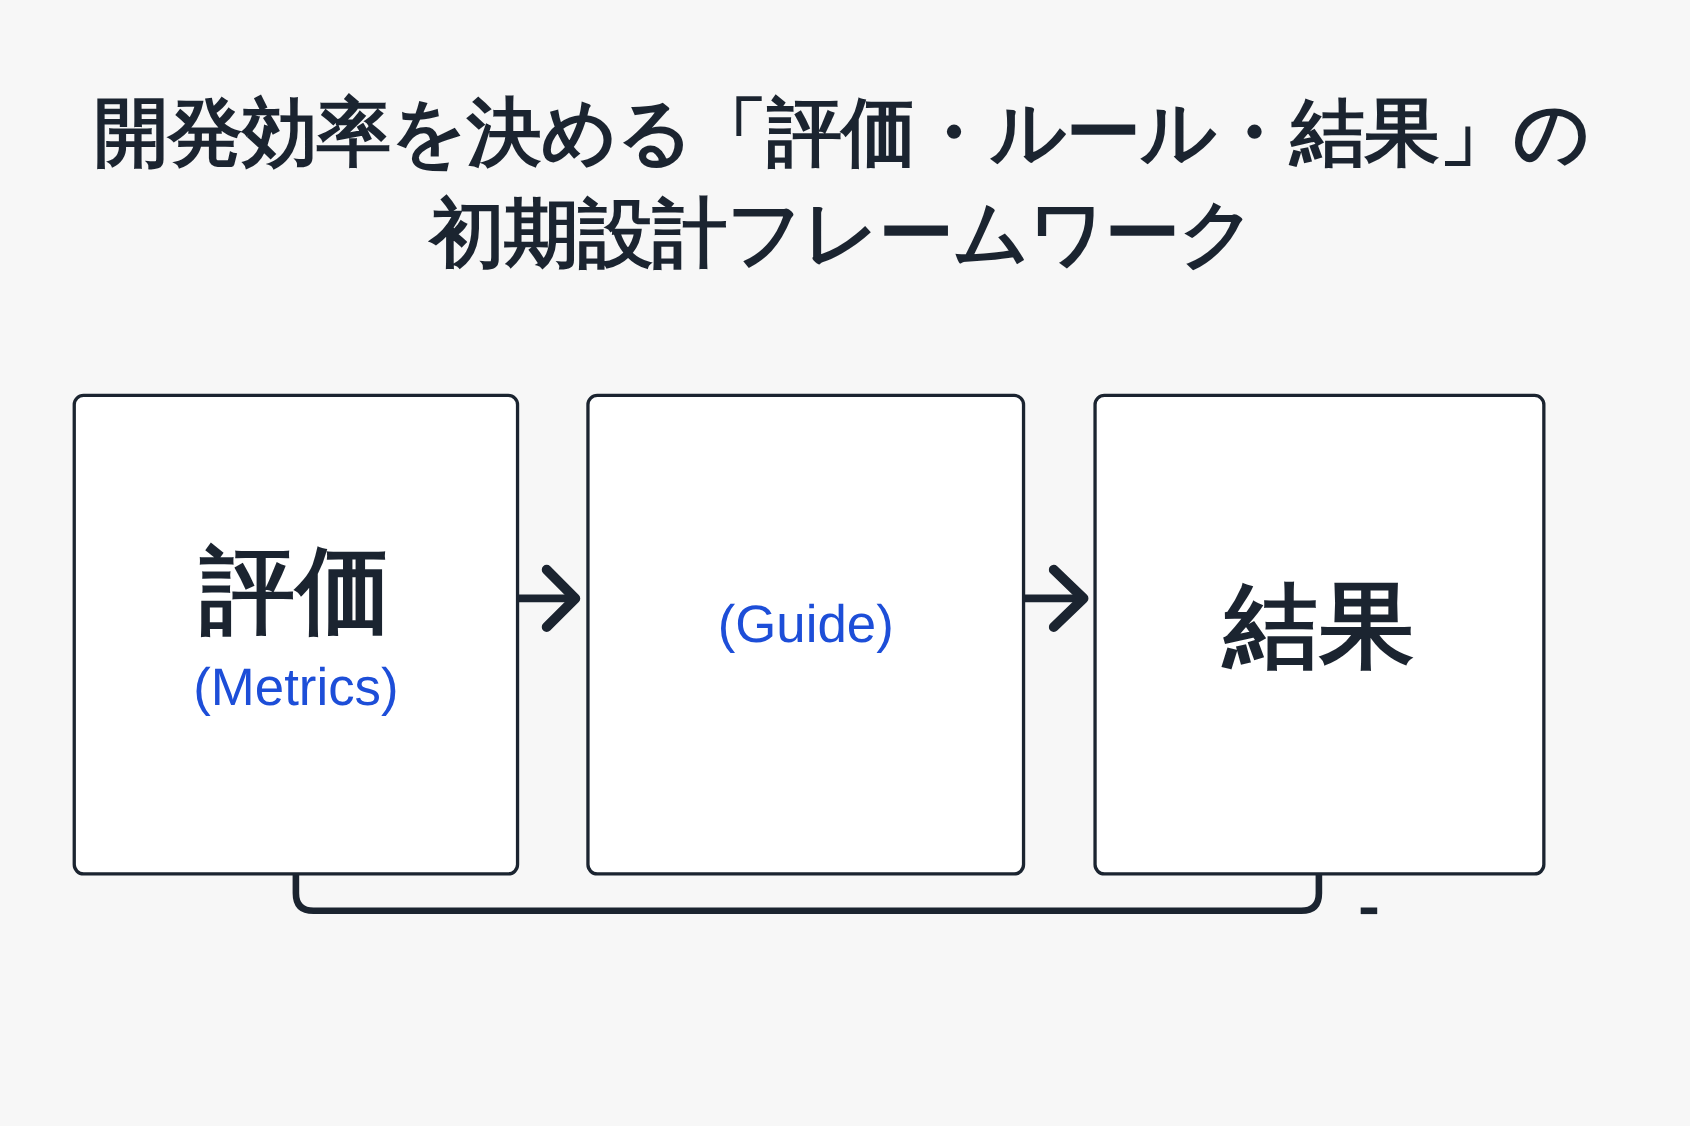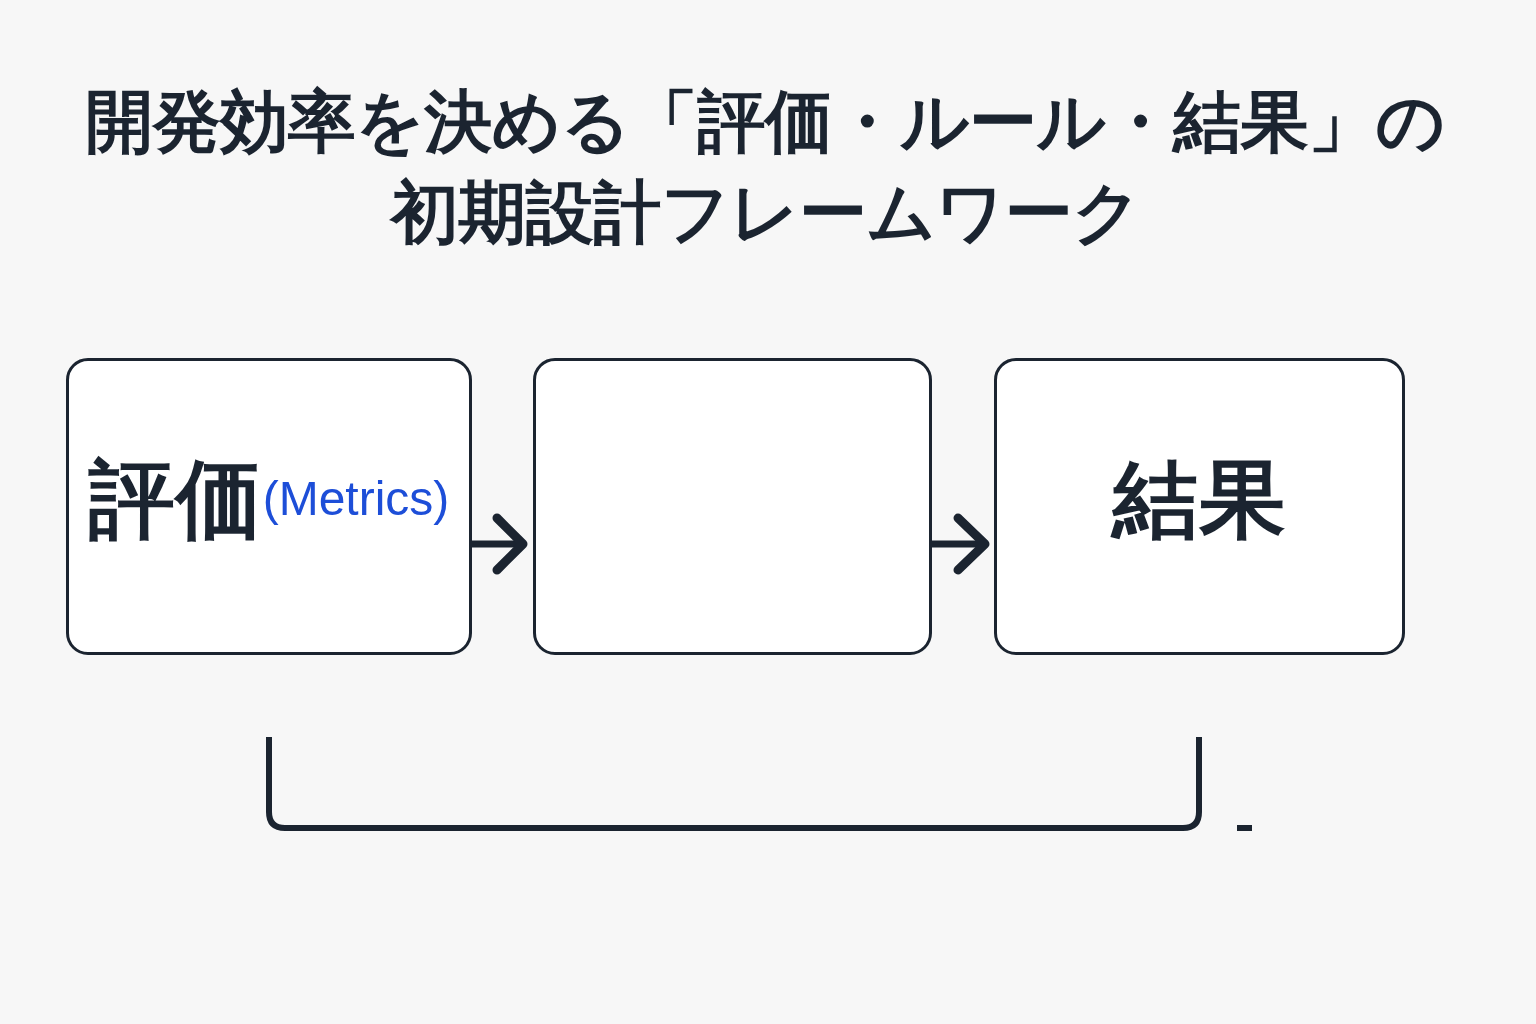--- a/index.html
+++ b/index.html
@@ -43,27 +43,27 @@
     display: block;
     white-space: nowrap;
   }
   #title .tline-1 { margin-left: -6px; }
   #title .tline-2 { margin-left: -4px; }
 
   
   .node {
     position: absolute;
     top: 358px;
-    height: 297px;
+    height: 438px;
     background: #ffffff;
     border: 3.5px solid #1b2430;
-    border-radius: 22px;
+    border-radius: 10px;
     box-sizing: border-box;
     display: flex;
-    flex-direction: row;
+    flex-direction: column;
     align-items: center;
     justify-content: center;
   }
   #node-0 { left: 66px;   width: 406px; }
   #node-1 { left: 533px;  width: 399px; }
   #node-2 { left: 994px;  width: 411px; text-align: right; }
 
   .node-jp {
     color: #1b2430;
     font-weight: 700;
@@ -127,19 +127,20 @@
       <path class="conn" d="M 1237 828 L 1252 828" stroke-width="6" stroke-linecap="butt"></path>
     </g>
   </svg>
 
   <div class="node" id="node-0">
     <div class="node-jp">評価</div>
     <div class="node-en">(Metrics)</div>
   </div>
 
   <div class="node" id="node-1">
+    <div class="node-en">(Guide)</div>
   </div>
 
   <div class="node" id="node-2">
     <div class="node-jp">結果</div>
   </div>
 
 </div>
 
 </body></html>

